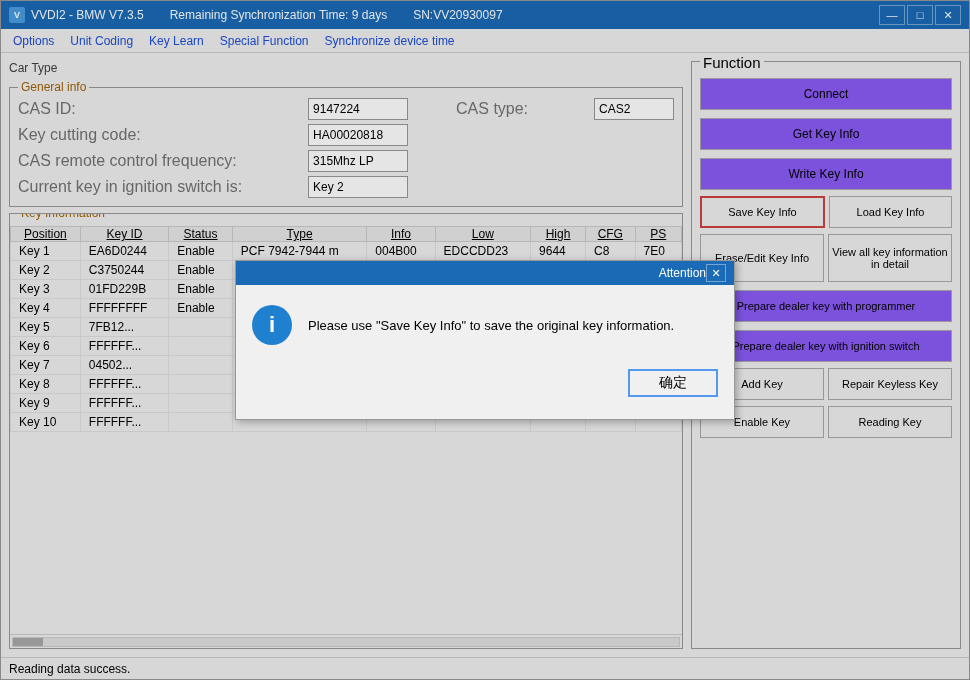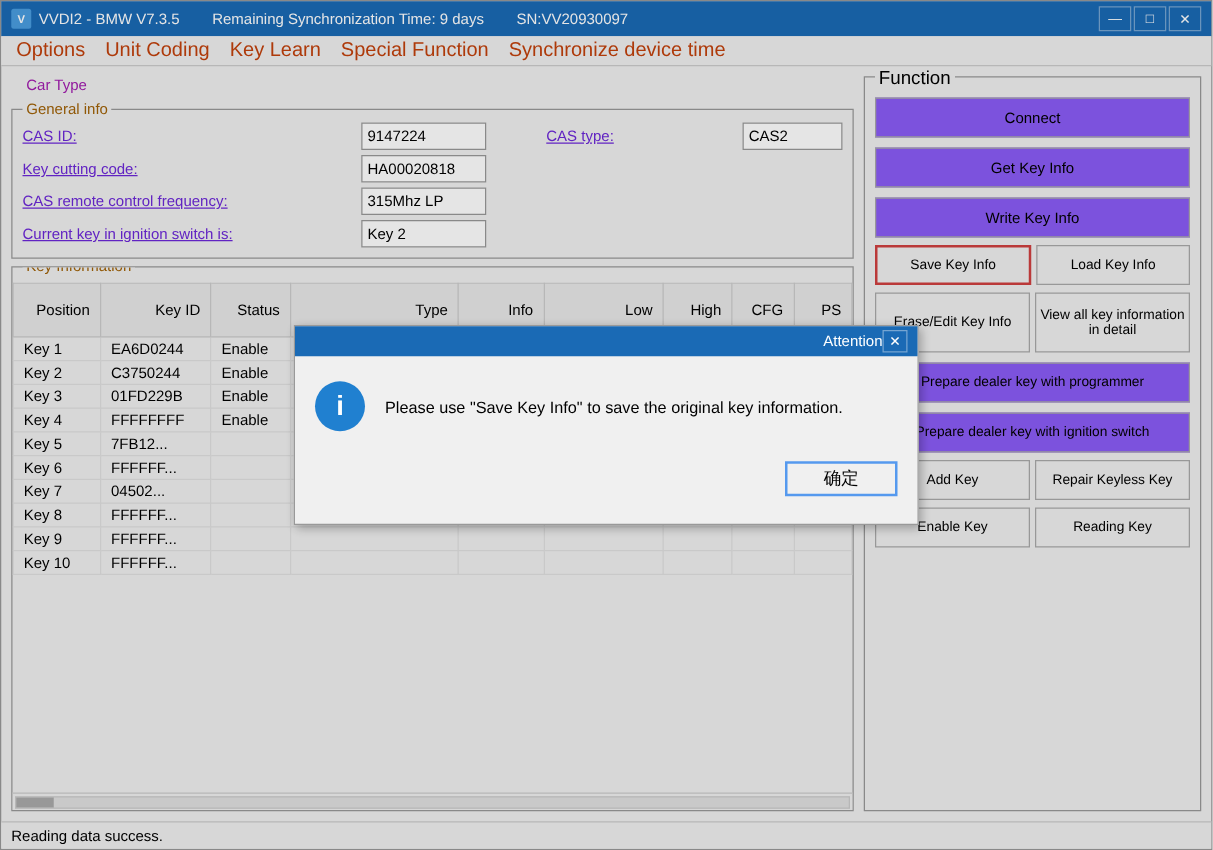--- a/index.html
+++ b/index.html
@@ -65,22 +65,22 @@
       border-bottom: 1px solid #ccc;
       height: 24px;
       display: flex;
       align-items: center;
       padding: 0 4px;
       flex-shrink: 0;
     }
     .menu-item {
       padding: 2px 8px;
       cursor: pointer;
-      font-size: 16px;
-      color: #c2410c;
+      font-size: 12px;
+      color: #1d4ed8;
     }
     .content-area {
       display: flex;
       flex: 1;
       overflow: hidden;
       padding: 8px;
       gap: 8px;
     }
     .left-panel {
       flex: 1;
@@ -91,22 +91,21 @@
     }
     .car-type-row {
       display: flex;
       align-items: center;
       gap: 8px;
       margin-bottom: 2px;
     }
     .car-type-label {
       font-size: 12px;
       min-width: 60px;
-      color: #a21caf;
-      margin-left: 12px;
+      color: #404040;
     }
     .select-wrapper {
       flex: 1;
       position: relative;
     }
     .select-wrapper select {
       width: 100%;
       height: 24px;
       font-size: 12px;
       border: 1px solid #999;
@@ -122,24 +121,23 @@
     .group-box-title {
       position: absolute;
       top: -8px;
       left: 8px;
       background: #f0f0f0;
       padding: 0 3px;
       font-size: 12px;
       color: #a16207;
     }
     .form-label {
-      font-size: 12px;
-      color: #6d28d9;
+      font-size: 16px;
+      color: #737373;
       white-space: nowrap;
-      text-decoration: underline;
     }
     .form-input {
       height: 22px;
       border: 1px solid #999;
       background: white;
       padding: 0 4px;
       font-size: 12px;
       min-width: 80px;
     }
     .key-info-group {
@@ -159,25 +157,26 @@
     table {
       border-collapse: collapse;
       width: max-content;
       min-width: 100%;
     }
     thead tr {
       background: #e8e8e8;
     }
     th {
       border: 1px solid #ccc;
-      padding: 14px 8px;
+      padding: 0 8px;
       font-size: 12px;
       font-weight: normal;
-      text-align: right;
+      text-align: center;
       white-space: nowrap;
+      text-decoration: underline;
     }
     td {
       border: 1px solid #e0e0e0;
       padding: 2px 8px;
       font-size: 12px;
       white-space: nowrap;
     }
     .right-panel {
       width: 270px;
       flex-shrink: 0;

